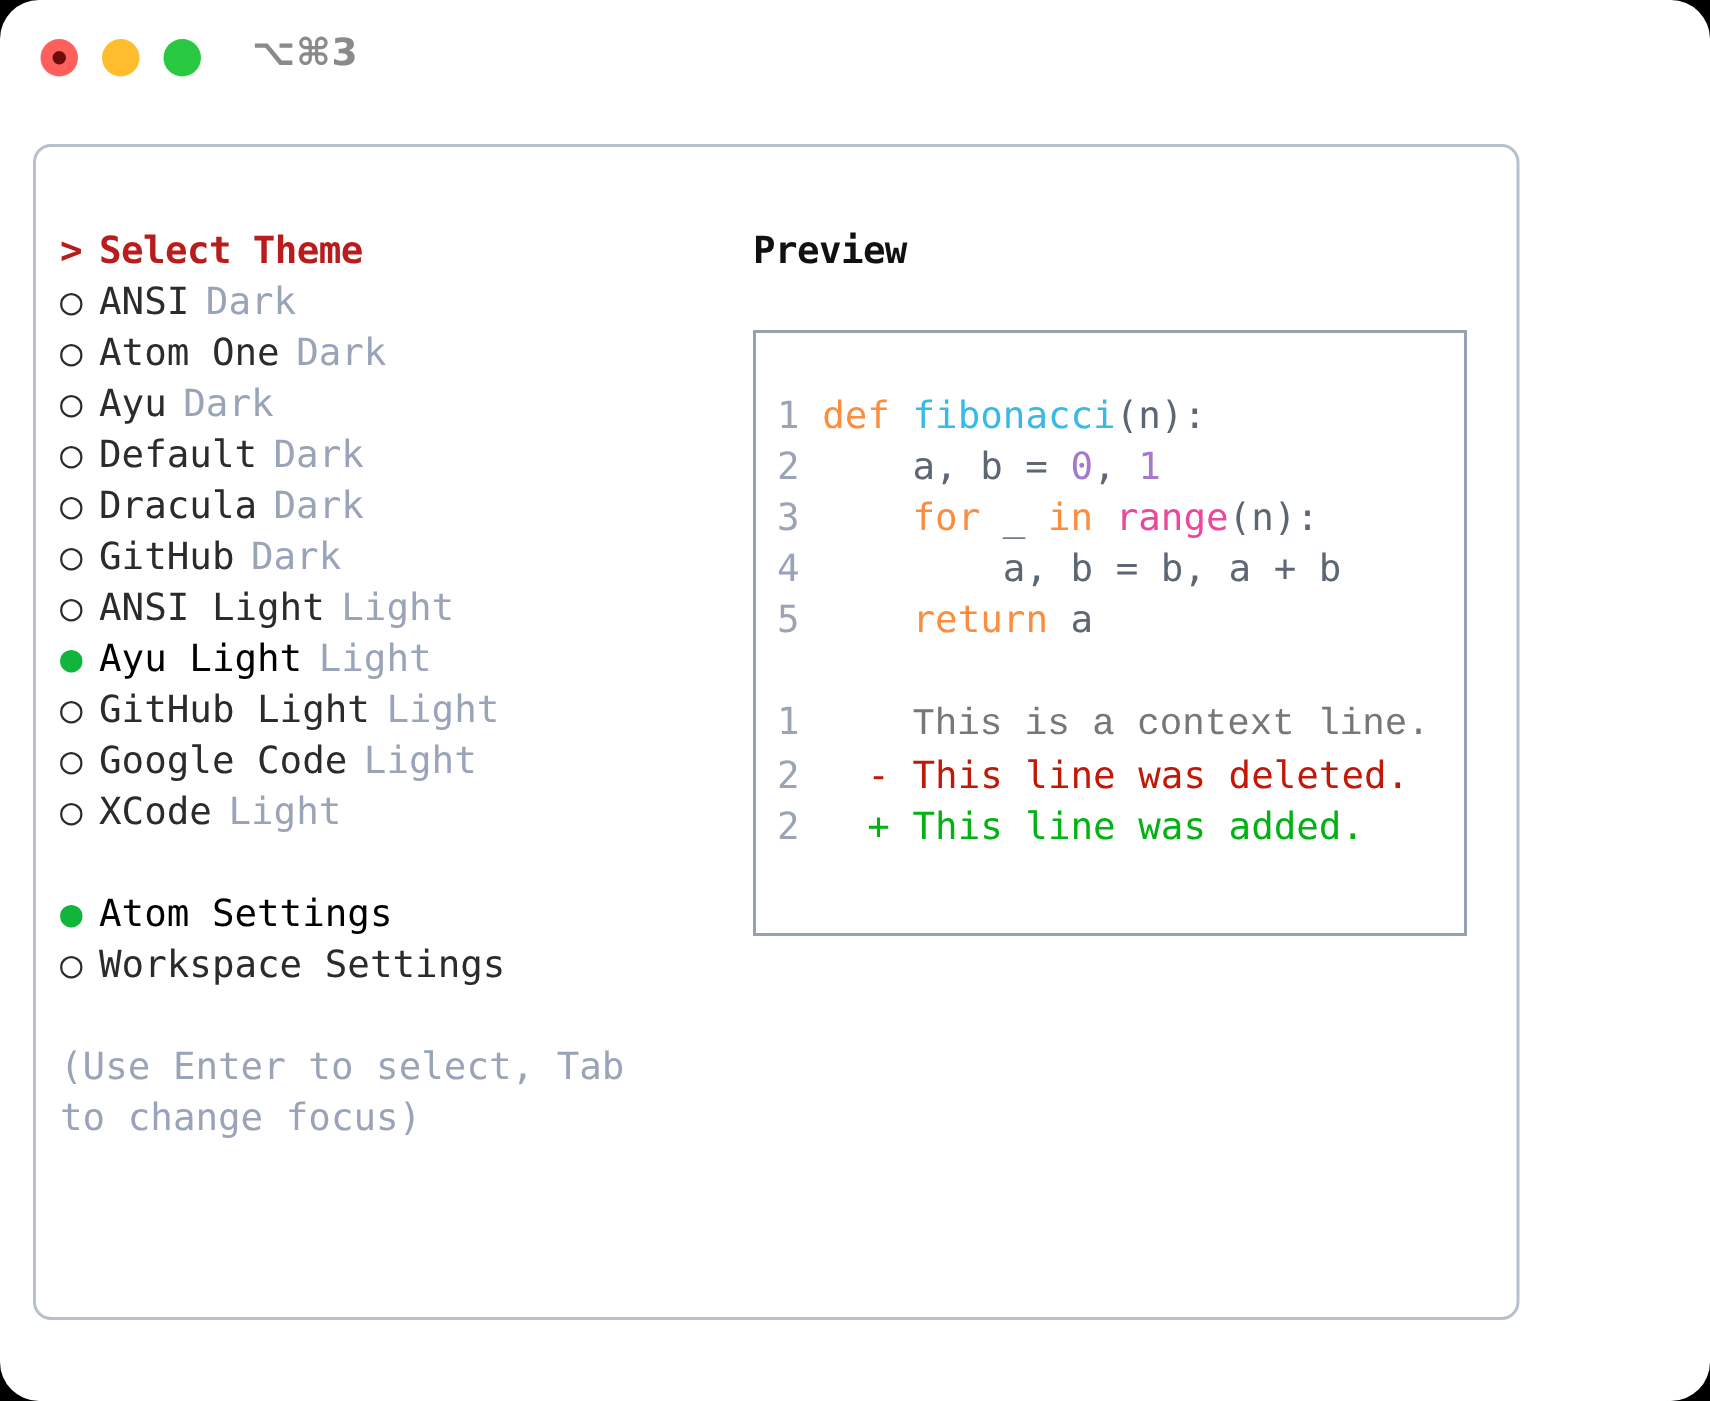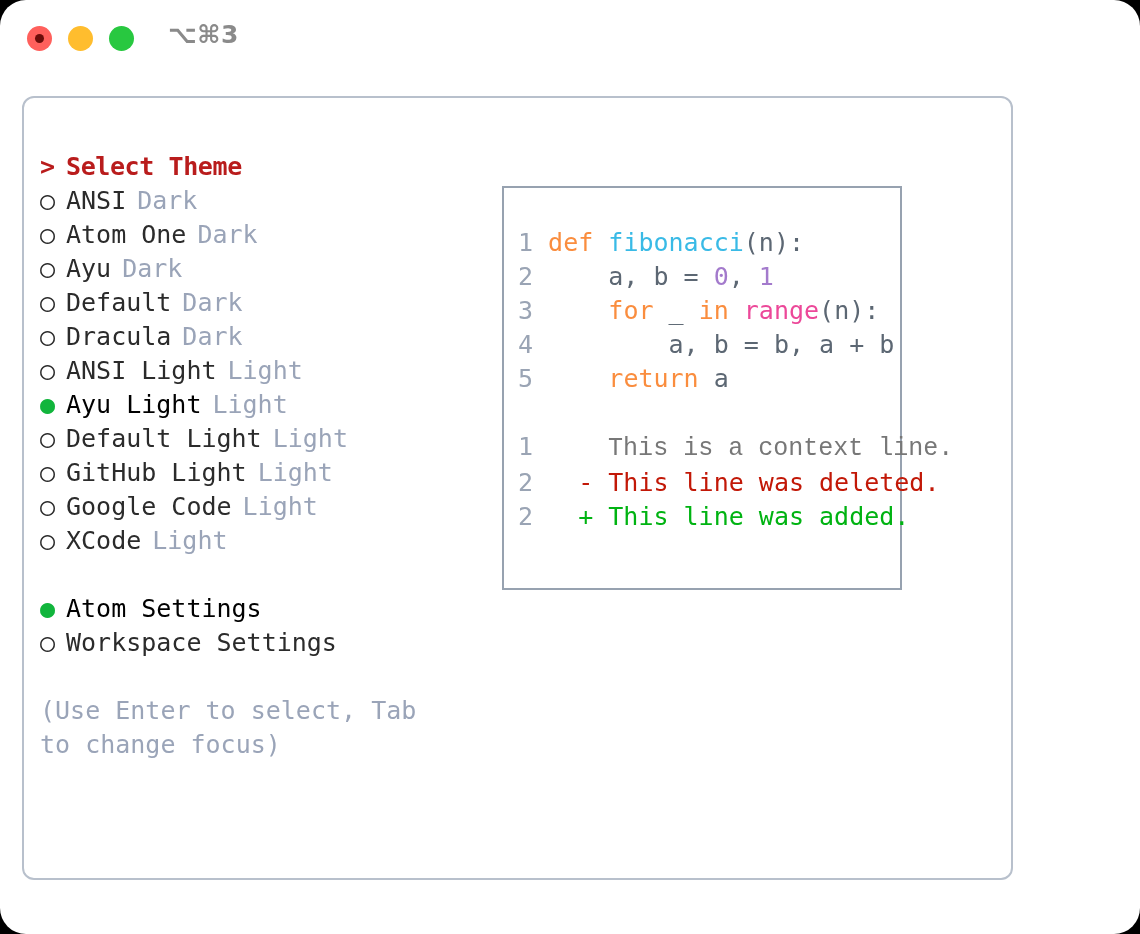--- a/index.html
+++ b/index.html
@@ -159,21 +159,21 @@
   .preview-title {
     font-size: 25px;
     font-weight: 700;
     color: #111111;
     height: 34px;
     line-height: 34px;
     letter-spacing: -0.4px;
   }
   .preview-box {
     margin-top: 36px;
-    width: 400px;
+    width: 476px;
     height: 404px;
     border: 2px solid #97a2b0;
     box-sizing: border-box;
     background: #ffffff;
     position: relative;
   }
   .code {
     position: absolute;
     left: 14px;
     top: 38px;
@@ -216,40 +216,41 @@
         <div class="row header-row">
           <span class="caret">&gt;</span><span>Select Theme</span>
         </div>
 
         <div id="theme-items">
             <div class="row"><span class="bullet">○</span><span class="item-label">ANSI</span><span class="tag">Dark</span></div>
             <div class="row"><span class="bullet">○</span><span class="item-label">Atom One</span><span class="tag">Dark</span></div>
             <div class="row"><span class="bullet">○</span><span class="item-label">Ayu</span><span class="tag">Dark</span></div>
             <div class="row"><span class="bullet">○</span><span class="item-label">Default</span><span class="tag">Dark</span></div>
             <div class="row"><span class="bullet">○</span><span class="item-label">Dracula</span><span class="tag">Dark</span></div>
+            <div class="row"><span class="bullet">○</span><span class="item-label">GitHub</span><span class="tag">Dark</span></div>
             <div class="row"><span class="bullet">○</span><span class="item-label">ANSI Light</span><span class="tag">Light</span></div>
             <div class="row selected"><span class="bullet filled">●</span><span class="item-label">Ayu Light</span><span class="tag">Light</span></div>
-            <div class="row"><span class="bullet">○</span><span class="item-label">Default Light</span><span class="tag">Light</span></div>
             <div class="row"><span class="bullet">○</span><span class="item-label">GitHub Light</span><span class="tag">Light</span></div>
             <div class="row"><span class="bullet">○</span><span class="item-label">Google Code</span><span class="tag">Light</span></div>
             <div class="row"><span class="bullet">○</span><span class="item-label">XCode</span><span class="tag">Light</span></div>
           </div>
 
         <div class="spacer-row"></div>
 
 
         <div id="apply-items">
             <div class="row selected"><span class="bullet filled">●</span><span class="item-label">Atom Settings</span></div>
             <div class="row"><span class="bullet">○</span><span class="item-label">Workspace Settings</span></div>
           </div>
 
         <div class="hint">(Use Enter to select, Tab to change focus)</div>
       </div>
 
       <div class="right-col">
+        <div class="preview-title">Preview</div>
         <div class="preview-box">
           <div class="code" id="code-area"><div><span class="ln">1 </span><span class="kw">def</span><span class="pl"> </span><span class="fn">fibonacci</span><span class="pl">(n):</span></div><div><span class="ln">2 </span><span class="pl">    a, b = </span><span class="num">0</span><span class="pl">, </span><span class="num">1</span></div><div><span class="ln">3 </span><span class="pl">    </span><span class="kw">for</span><span class="pl"> _ </span><span class="kw">in</span><span class="pl"> </span><span class="call">range</span><span class="pl">(n):</span></div><div><span class="ln">4 </span><span class="pl">        a, b = b, a + b</span></div><div><span class="ln">5 </span><span class="pl">    </span><span class="kw">return</span><span class="pl"> a</span></div><div class="blank-line">&nbsp;</div><div><span class="ln">1 </span><span class="ctx">    This is a context line.</span></div><div><span class="ln">2 </span><span class="del">  - This line was deleted.</span></div><div><span class="ln">2 </span><span class="add">  + This line was added.</span></div></div>
         </div>
       </div>
 
     </div>
   </div>
 </div>
 
 </body></html>

